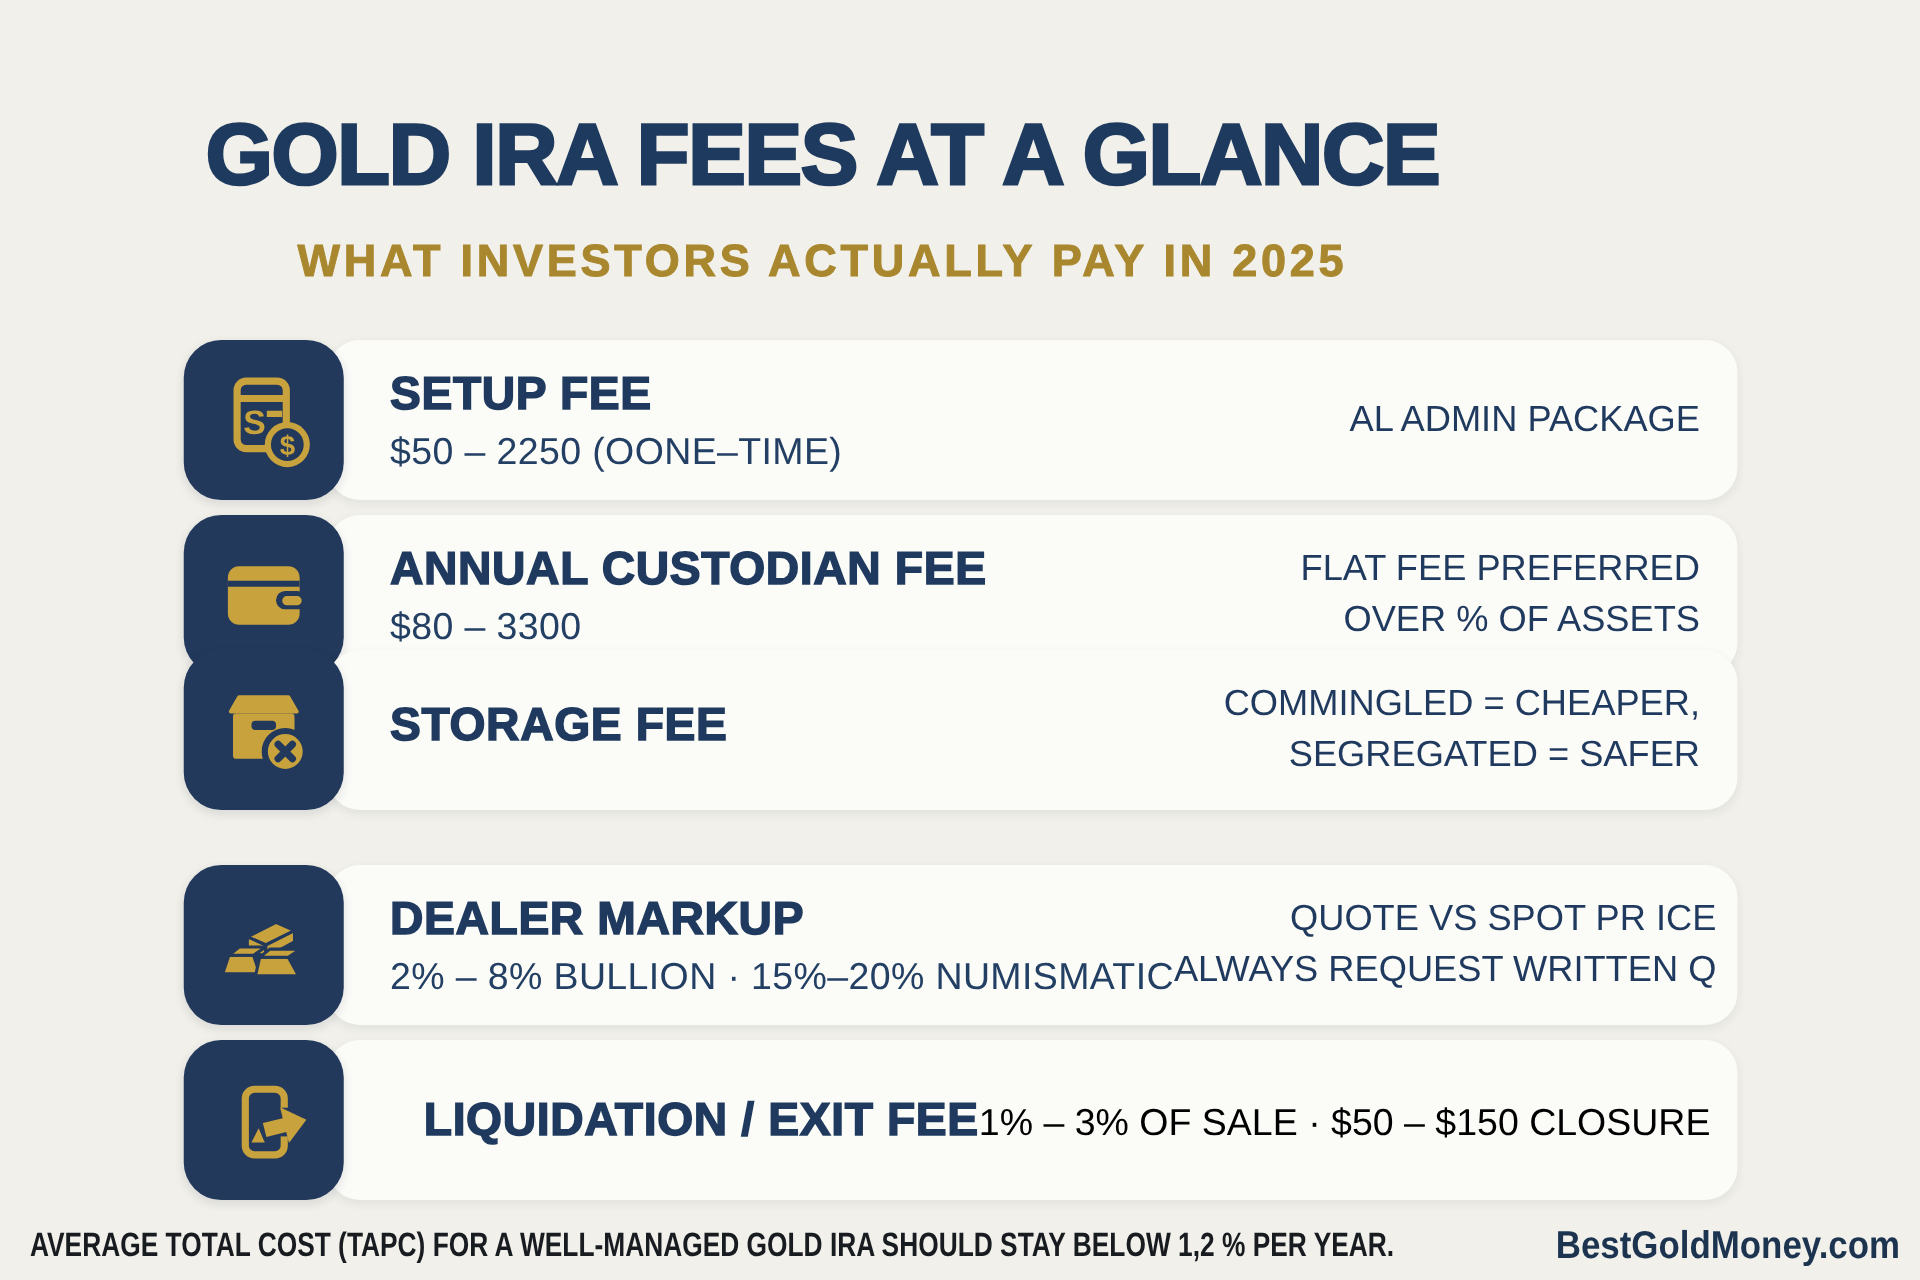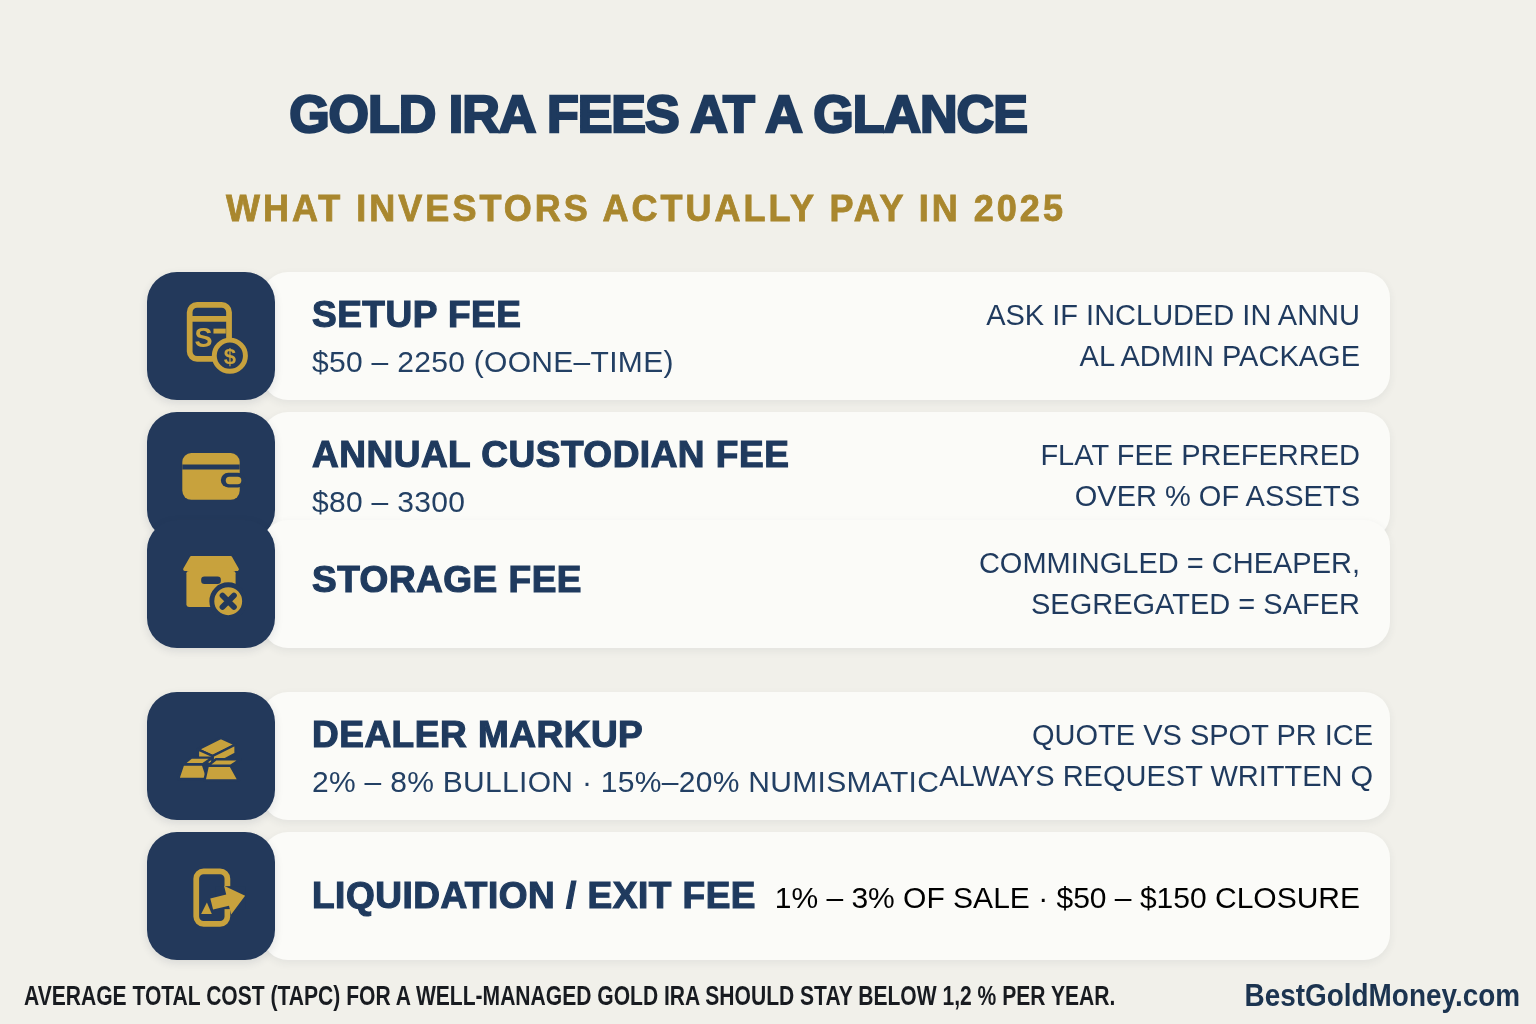--- a/index.html
+++ b/index.html
@@ -7,26 +7,26 @@
   body {
     position:relative;
     background:#F1F0EA;
     font-family:"Liberation Sans","DejaVu Sans",sans-serif;
     color:#1F3A5E;
     overflow:hidden;
   }
   .main-title {
     position:absolute; top:84px; left:0; width:1316px;
     text-align:center;
-    font-size:52px; font-weight:700; letter-spacing:-1px;
+    font-size:69px; font-weight:700; letter-spacing:-1px;
     color:#1E3A5E; -webkit-text-stroke:2.4px #1E3A5E;
     white-space:nowrap;
   }
   .subtitle {
-    position:absolute; top:188px; left:0; width:1292px;
+    position:absolute; top:188px; left:12px; width:1292px;
     text-align:center;
     font-size:36px; font-weight:700; letter-spacing:3px;
     color:#A9872E; -webkit-text-stroke:0.8px #A9872E;
     white-space:nowrap;
   }
   .row { position:absolute; left:147px; width:1243px; height:128px; }
   .card {
     position:absolute; left:115px; top:0;
     width:1128px; height:128px;
     background:#FBFBF8; border-radius:26px;
@@ -54,21 +54,21 @@
   }
   .row-note {
     text-align:right; font-size:29px; line-height:41px;
     font-weight:500; color:#1F3A5E; white-space:nowrap;
   }
   
   .content.stacked {
     flex-direction:column; align-items:stretch;
     justify-content:center; gap:11px;
   }
-  .line { display:flex; justify-content:space-between; align-items:baseline; }
+  .line { display:flex; justify-content:space-between; align-items:baseline;margin-left:27px; }
   .inline-note { font-size:30px; font-weight:500; color:#000000; white-space:nowrap; }
   .confirm-left  { font-size:28px; font-weight:500; color:#234064; white-space:nowrap; }
   .confirm-right { font-size:25px; font-weight:500; color:#1F3A5E; white-space:nowrap; }
   .footer-disclaimer {
     position:absolute; left:24px; top:981px;
     font-size:27px; font-weight:700; color:#181b20;
     transform:scaleX(0.78); transform-origin:left center;
     white-space:nowrap;
   }
   .footer-brand {
@@ -96,21 +96,20 @@
       <circle cx="73" cy="74" r="19" fill="#23395B" stroke="#C8A23D" stroke-width="6"></circle>
       <text x="73" y="84" text-anchor="middle" font-size="27" font-weight="bold" fill="#C8A23D" font-family="Liberation Sans, sans-serif">$</text>
     </svg>
   </div>
   <div class="content">
     <div>
       <div class="row-title">SETUP FEE</div>
       <div class="row-detail">$50 – 2250 (OONE–TIME)</div>
     </div>
     <div class="row-note">
-      <div>ASK IF INCLUDED IN ANNU</div>
       <div>AL ADMIN PACKAGE</div>
     </div>
   </div>
 </div>
 
 <div class="row" style="top:412px">
   <div class="card"></div>
   <div class="tile">
     <svg class="icon-svg" viewBox="0 0 100 100">
       <rect x="15" y="22" width="70" height="57" rx="11" fill="#C8A23D"></rect>

